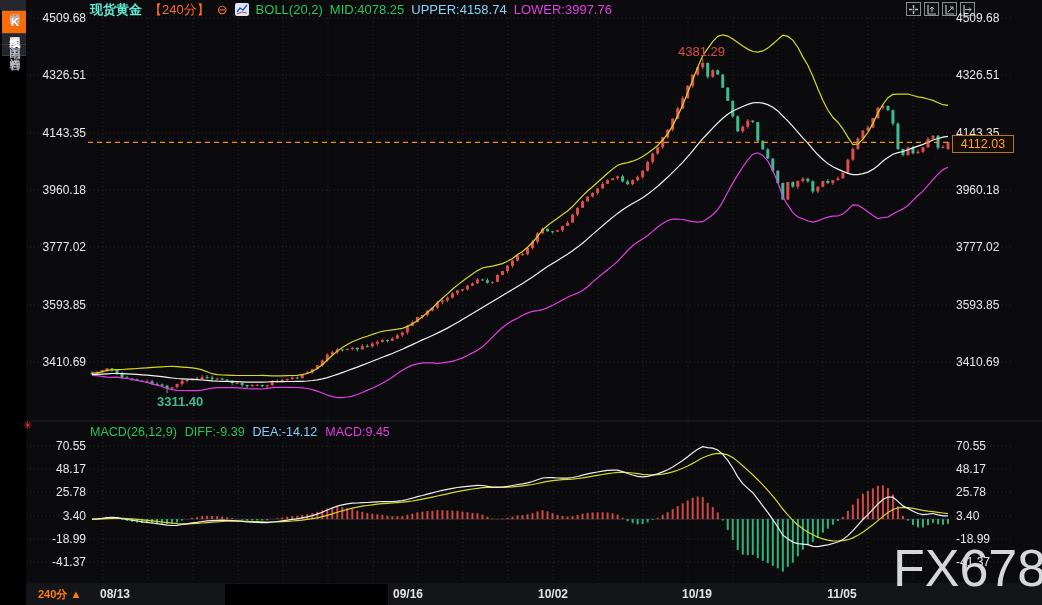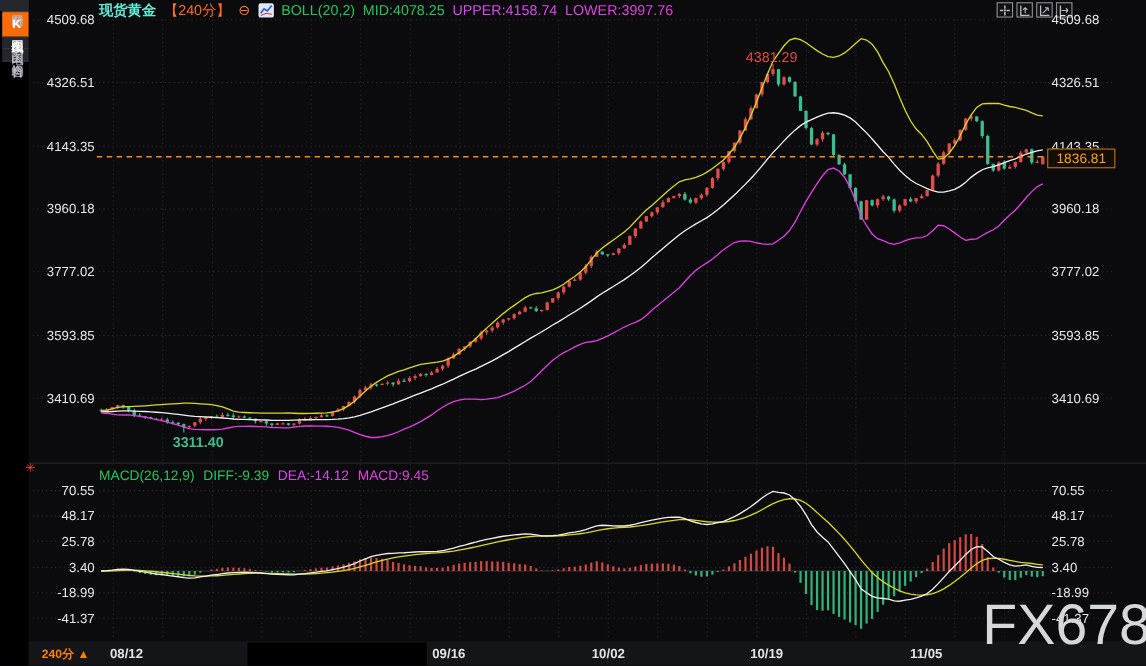--- a/index.html
+++ b/index.html
@@ -12,21 +12,21 @@
              font-size:11px;line-height:22px;color:#b9bdc6;text-align:center;padding:5px 0;
              background:#24262b;border-bottom:1px solid #3a3c42;cursor:pointer;box-sizing:border-box;}
   .side-item.active{background:#f76b09;color:#fff;font-weight:bold;}
   #sidebar-foot{left:0;top:595;width:26px;height:10px;background:#26272c;}
   
   #header{left:90px;top:1px;height:17px;display:flex;align-items:center;gap:7px;font-size:13px;white-space:nowrap;}
   .hdr-symbol{color:#5eead4;font-weight:bold;}
   .hdr-period{color:#ff6a22;}
   .hdr-collapse{color:#ff7a22;font-size:13px;cursor:pointer;}
   .hdr-white{color:#22c55e;}
-  .hdr-yellow{color:#d946ef;}
+  .hdr-yellow{color:#7dd3fc;}
   .hdr-magenta{color:#e23ee2;}
   .mini-chart-icon{width:14px;height:13px;background:#dfe7f2;border-radius:2px;display:inline-block;cursor:pointer;}
   
   #toolbar{left:906px;top:2px;display:flex;gap:3px;}
   .tool-btn{width:15px;height:14px;border:1px solid #8a8f96;background:#101013;display:flex;
             align-items:center;justify-content:center;cursor:pointer;box-sizing:border-box;}
   
   .tick{position:absolute;font-size:12px;color:#e8e8e8;line-height:14px;}
   .tick.left{width:56px;left:30px;text-align:right;}
   .tick.right{left:956px;text-align:left;}
@@ -695,39 +695,39 @@
   </div>
 <div id="macd-axis-right">
     <span class="tick right" style="top: 439px;">70.55</span>
     <span class="tick right" style="top: 462px;">48.17</span>
     <span class="tick right" style="top: 485px;">25.78</span>
     <span class="tick right" style="top: 509px;">3.40</span>
     <span class="tick right" style="top: 532px;">-18.99</span>
     <span class="tick right" style="top: 555px;">-41.37</span>
   </div>
 
-<div id="price-tag" class="abs">1836.81</div>
+<div id="price-tag" class="abs">4112.03</div>
 <span id="high-ann" class="abs">4381.29</span>
 <span id="low-ann" class="abs">3311.40</span>
 
 <span id="indicator-settings" class="abs">✳</span>
 <div id="macd-header" class="abs">
   <span class="hdr-white">MACD(26,12,9)</span>
   <span class="hdr-white">DIFF:-9.39</span>
   <span class="hdr-yellow">DEA:-14.12</span>
   <span class="hdr-magenta">MACD:9.45</span>
 </div>
 
 <div id="bottom-bar" class="abs"></div>
 <span id="period-badge" class="abs">
   <span>240分</span>
   <span>▲</span>
 </span>
 <div id="x-labels">
-    <span class="x-label" style="left: 115px;">08/12</span>
+    <span class="x-label" style="left: 115px;">08/13</span>
     <span class="x-label" style="left: 408px;">09/16</span>
     <span class="x-label" style="left: 553px;">10/02</span>
     <span class="x-label" style="left: 697px;">10/19</span>
     <span class="x-label" style="left: 842px;">11/05</span>
   </div>
 <div id="scroll-thumb" class="abs"></div>
 
 <div id="watermark" class="abs">FX678</div>
 
 </body></html>

